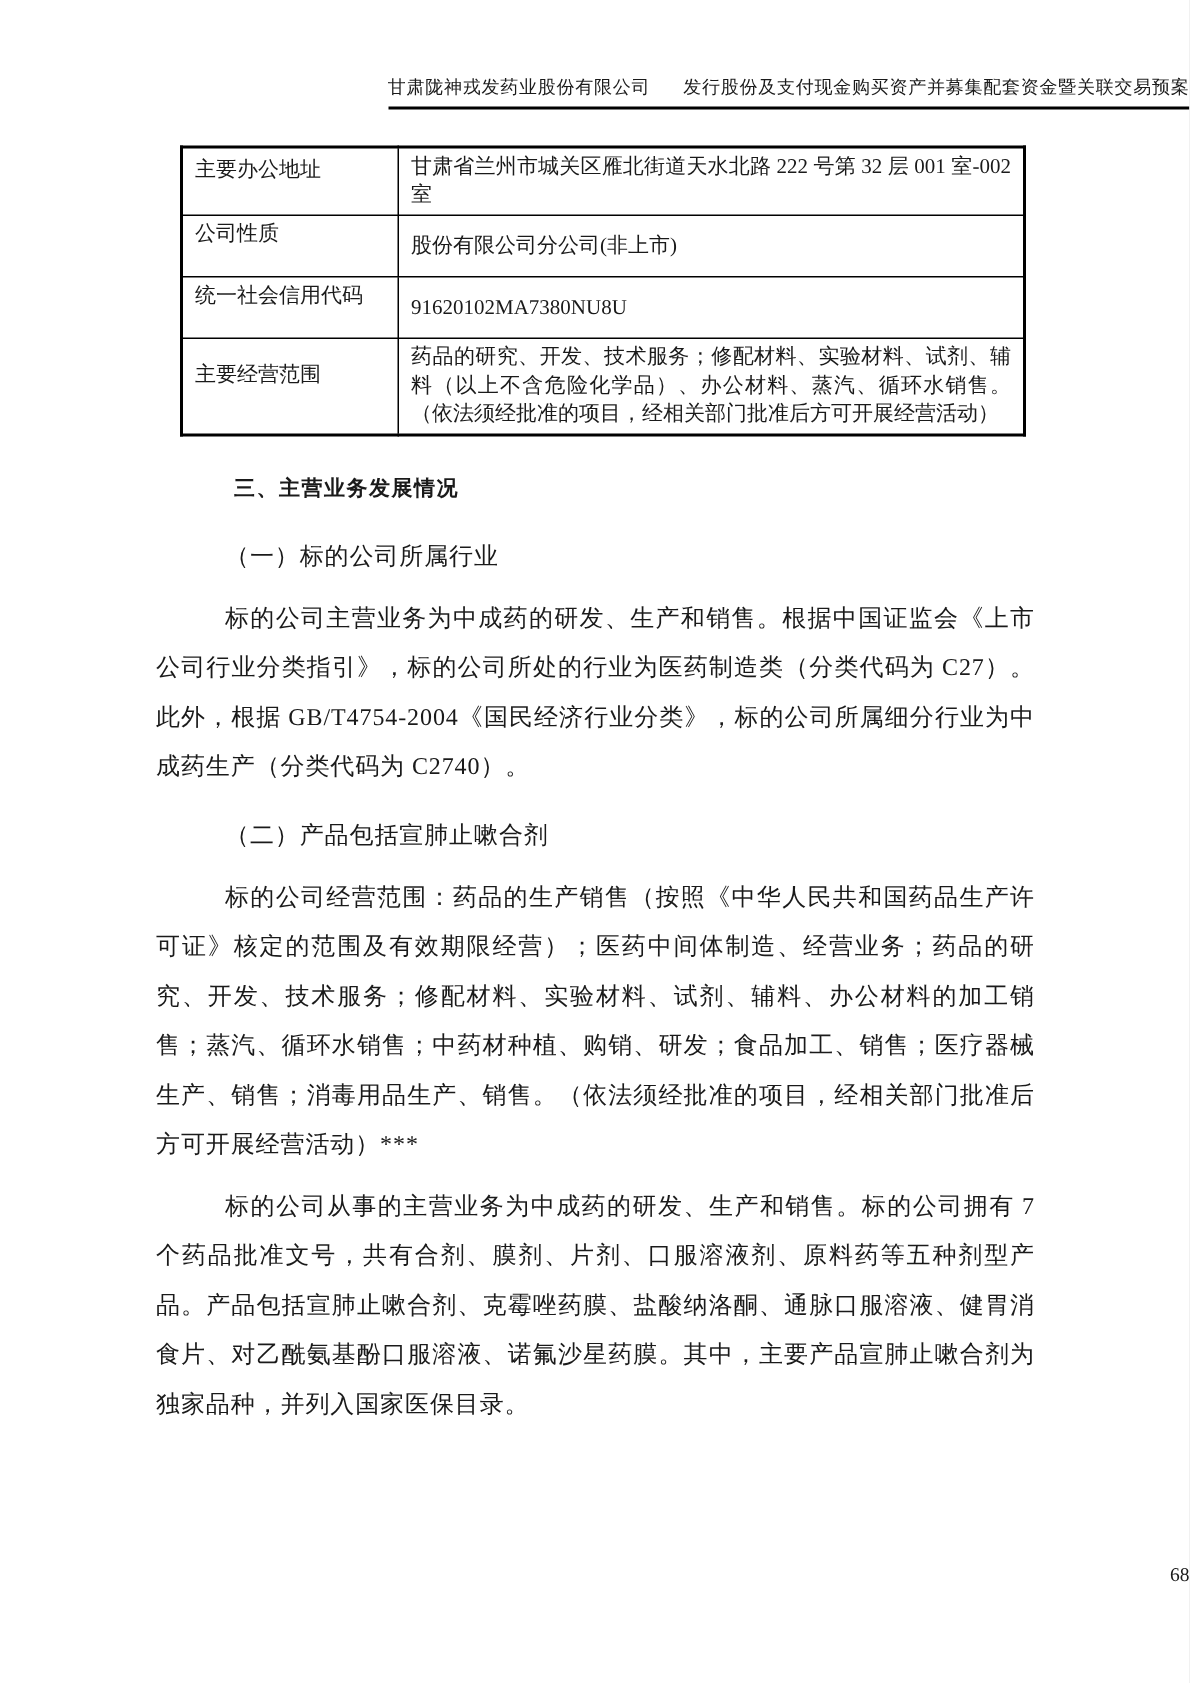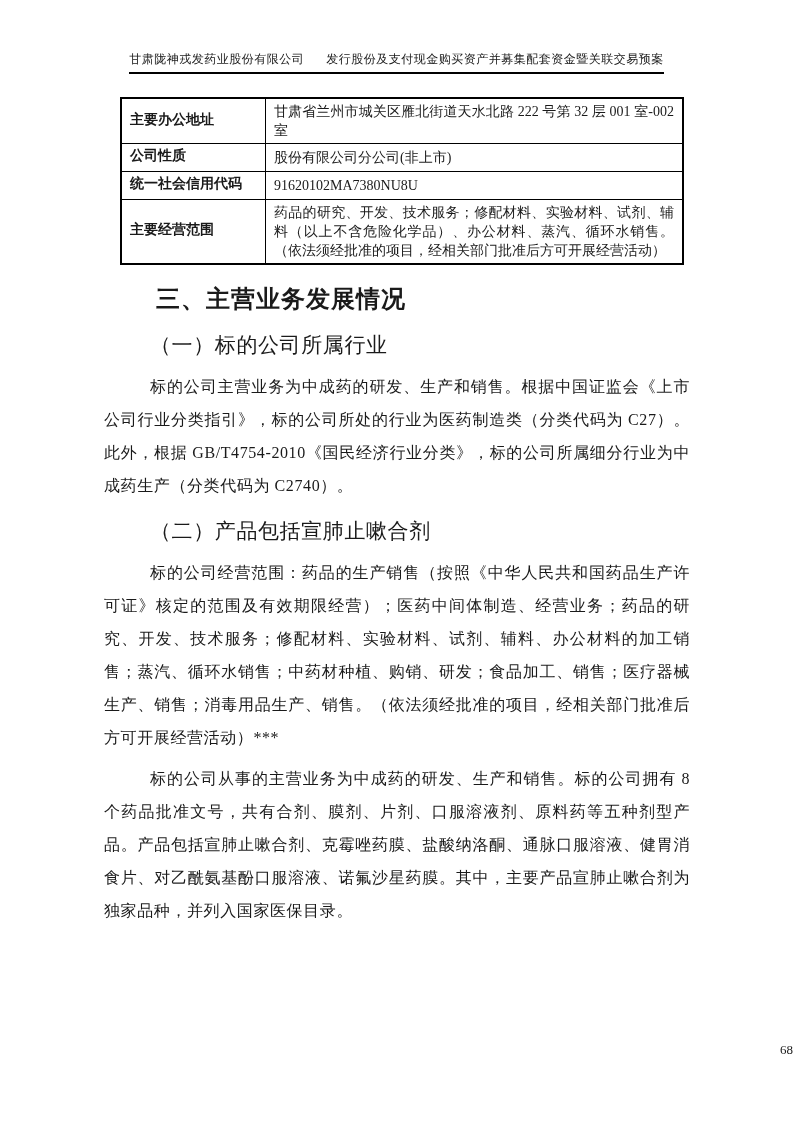--- a/index.html
+++ b/index.html
@@ -16,21 +16,21 @@
     color: #1a1a1a;
     font-family: "Liberation Serif", "DejaVu Serif", serif;
     overflow: hidden;
   }
   
   .header {
     position: absolute;
     top: 49px;
     left: 0;
     right: 0;
-    text-align: center;
+    text-align: right;
   }
   .header-inner {
     display: inline-block;
     font-size: 12px;
     white-space: nowrap;
     letter-spacing: 0.5px;
     border-bottom: 2px solid #000;
     padding-bottom: 4px;
   }
   .header-gap {
@@ -52,43 +52,42 @@
     margin-left: 16px;
     font-size: 14px;
     border: 2px solid #000;
   }
   .info-table td {
     border: 1px solid #000;
     vertical-align: middle;
   }
   .info-table td.label {
     width: 131px;
-    padding: 3px 4px 6px 8px;
-    font-weight: bold;
+    padding: 3px 4px 19px 8px;
   }
   .info-table td.value {
     padding: 3px 8px;
     line-height: 19px;
     text-align: justify;
   }
   .info-table tr.single {
     height: 24px;
   }
   
   .section-heading {
     font-family: Liberation Mono, monospace;
-    font-size: 24px;
+    font-size: 14px;
     font-weight: bold;
     letter-spacing: 1px;
     margin: 21px 0 0 0;
     padding-left: 52px;
     line-height: 30px;
   }
   .subhead {
-    font-size: 21px;
+    font-size: 16px;
     letter-spacing: 0.6px;
     line-height: 33px;
     margin: 13px 0 0 0;
     text-indent: 46px;
   }
   .body-para {
     font-size: 16px;
     letter-spacing: 0.6px;
     line-height: 33px;
     margin: 8px 0 0 0;
@@ -136,27 +135,27 @@
           <td class="label">主要经营范围</td>
           <td class="value">药品的研究、开发、技术服务；修配材料、实验材料、试剂、辅料（以上不含危险化学品）、办公材料、蒸汽、循环水销售。（依法须经批准的项目，经相关部门批准后方可开展经营活动）</td>
         </tr>
       </tbody>
     </table>
 
     <div class="section-heading">三、主营业务发展情况</div>
 
     <div class="subhead">（一）标的公司所属行业</div>
 
-    <p class="body-para">标的公司主营业务为中成药的研发、生产和销售。根据中国证监会《上市公司行业分类指引》，标的公司所处的行业为医药制造类（分类代码为 C27）。此外，根据 GB/T4754-2010《国民经济行业分类》，标的公司所属细分行业为中成药生产（分类代码为 C2740）。</p>
+    <p class="body-para">标的公司主营业务为中成药的研发、生产和销售。根据中国证监会《上市公司行业分类指引》，标的公司所处的行业为医药制造类（分类代码为 C27）。此外，根据 GB/T4754-2004《国民经济行业分类》，标的公司所属细分行业为中成药生产（分类代码为 C2740）。</p>
 
     <div class="subhead">（二）产品包括宣肺止嗽合剂</div>
 
     <p class="body-para">标的公司经营范围：药品的生产销售（按照《中华人民共和国药品生产许可证》核定的范围及有效期限经营）；医药中间体制造、经营业务；药品的研究、开发、技术服务；修配材料、实验材料、试剂、辅料、办公材料的加工销售；蒸汽、循环水销售；中药材种植、购销、研发；食品加工、销售；医疗器械生产、销售；消毒用品生产、销售。（依法须经批准的项目，经相关部门批准后方可开展经营活动）***</p>
 
-    <p class="body-para">标的公司从事的主营业务为中成药的研发、生产和销售。标的公司拥有 8 个药品批准文号，共有合剂、膜剂、片剂、口服溶液剂、原料药等五种剂型产品。产品包括宣肺止嗽合剂、克霉唑药膜、盐酸纳洛酮、通脉口服溶液、健胃消食片、对乙酰氨基酚口服溶液、诺氟沙星药膜。其中，主要产品宣肺止嗽合剂为独家品种，并列入国家医保目录。</p>
+    <p class="body-para">标的公司从事的主营业务为中成药的研发、生产和销售。标的公司拥有 7 个药品批准文号，共有合剂、膜剂、片剂、口服溶液剂、原料药等五种剂型产品。产品包括宣肺止嗽合剂、克霉唑药膜、盐酸纳洛酮、通脉口服溶液、健胃消食片、对乙酰氨基酚口服溶液、诺氟沙星药膜。其中，主要产品宣肺止嗽合剂为独家品种，并列入国家医保目录。</p>
 
 
 
   </div>
 
   <div class="page-number">68</div>
 
 </div>
 
 </body></html>

